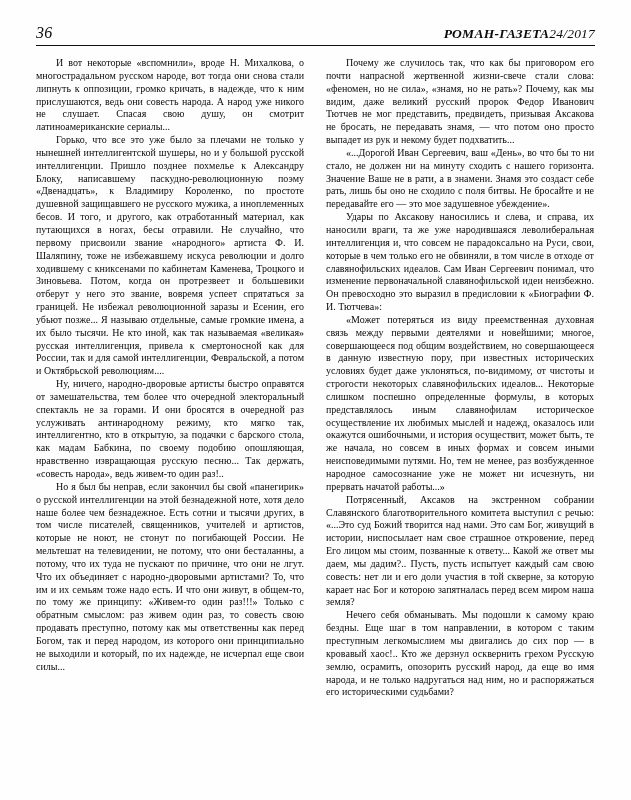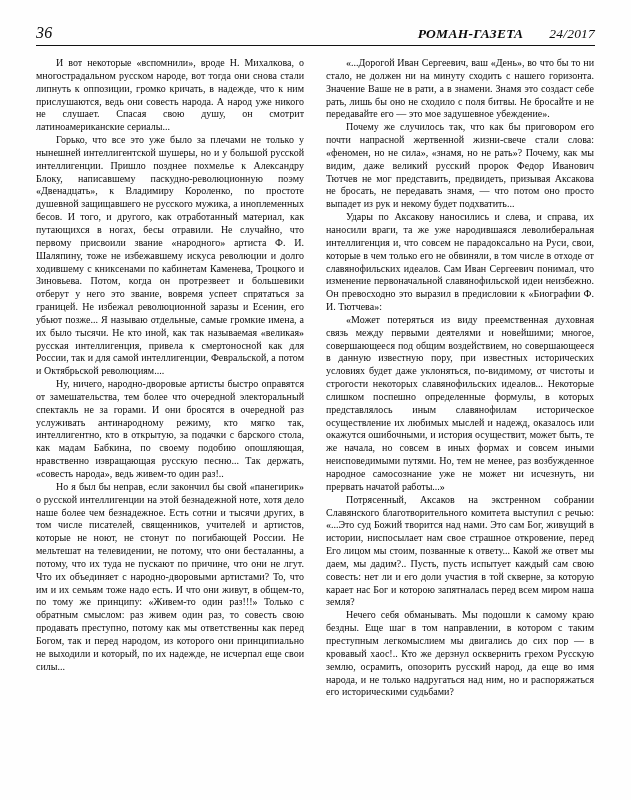--- a/index.html
+++ b/index.html
@@ -32,21 +32,20 @@
     letter-spacing: 0.2px;
     padding-bottom: 3px;
   }
   .rh-left {
     font-style: italic;
     font-size: 16px;
   }
   .rh-right {
     display: flex;
     align-items: baseline;
-    gap: 26px;
     justify-content: space-between;
   }
   .rh-journal {
     font-weight: bold;
     font-style: italic;
     font-size: 13.5px;
     letter-spacing: 0.3px;
   }
   .rh-issue {
     font-size: 13.5px;
@@ -95,22 +94,22 @@
 
     <div class="col">
       <p class="para">И вот некоторые «вспомнили», вроде Н. Михалкова, о многострадальном русском народе, вот тогда они снова стали липнуть к оппозиции, громко кричать, в надежде, что к ним прислушаются, ведь они совесть народа. А народ уже никого не слушает. Спасая свою душу, он смотрит латиноамериканские сериалы...</p>
       <p class="para">Горько, что все это уже было за плечами не только у нынешней интеллигентской шушеры, но и у большой русской интеллигенции. Пришло позднее похмелье к Александру Блоку, написавшему паскудно-революционную поэму «Двенадцать», к Владимиру Короленко, по простоте душевной защищавшего не русского мужика, а иноплеменных бесов. И того, и другого, как отработанный материал, как путающихся в ногах, бесы отравили. Не случайно, что первому присвоили звание «народного» артиста Ф. И. Шаляпину, тоже не избежавшему искуса революции и долго ходившему с книксенами по кабинетам Каменева, Троцкого и Зиновьева. Потом, когда он протрезвеет и большевики отберут у него это звание, вовремя успеет спрятаться за границей. Не избежал революционной заразы и Есенин, его убьют позже... Я называю отдельные, самые громкие имена, а их было тысячи. Не кто иной, как так называемая «великая» русская интеллигенция, привела к смертоносной как для России, так и для самой интеллигенции, Февральской, а потом и Октябрьской революциям....</p>
       <p class="para">Ну, ничего, народно-дворовые артисты быстро оправятся от замешательства, тем более что очередной электоральный спектакль не за горами. И они бросятся в очередной раз услуживать антинародному режиму, кто мягко так, интеллигентно, кто в открытую, за подачки с барского стола, как мадам Бабкина, по своему подобию опошляющая, нравственно извращающая русскую песню... Так держать, «совесть народа», ведь живем-то один раз!..</p>
       <p class="para">Но я был бы неправ, если закончил бы свой «панегирик» о русской интеллигенции на этой безнадежной ноте, хотя дело наше более чем безнадежное. Есть сотни и тысячи других, в том числе писателей, священников, учителей и артистов, которые не ноют, не стонут по погибающей России. Не мельтешат на телевидении, не потому, что они бесталанны, а потому, что их туда не пускают по причине, что они не лгут. Что их объединяет с народно-дворовыми артистами? То, что им и их семьям тоже надо есть. И что они живут, в общем-то, по тому же принципу: «Живем-то один раз!!!» Только с обратным смыслом: раз живем один раз, то совесть свою продавать преступно, потому как мы ответственны как перед Богом, так и перед народом, из которого они принципиально не выходили и который, по их надежде, не исчерпал еще свои силы...</p>
 
     </div>
 
     <div class="col">
+      <p class="para">Почему же случилось так, что как бы приговором его почти напрасной жертвенной жизни-свече стали слова: «феномен, но не сила», «знамя, но не рать»? Почему, как мы видим, даже великий русский пророк Федор Иванович Тютчев не мог представить, предвидеть, призывая Аксакова не бросать, не передавать знамя, — что потом оно просто выпадет из рук и некому будет подхватить...</p>
       <p class="para">«...Дорогой Иван Сергеевич, ваш «День», во что бы то ни стало, не должен ни на минуту сходить с нашего горизонта. Значение Ваше не в рати, а в знамени. Знамя это создаст себе рать, лишь бы оно не сходило с поля битвы. Не бросайте и не передавайте его — это мое задушевное убеждение».</p>
-      <p class="para">Почему же случилось так, что как бы приговором его почти напрасной жертвенной жизни-свече стали слова: «феномен, но не сила», «знамя, но не рать»? Почему, как мы видим, даже великий русский пророк Федор Иванович Тютчев не мог представить, предвидеть, призывая Аксакова не бросать, не передавать знамя, — что потом оно просто выпадет из рук и некому будет подхватить...</p>
       <p class="para">Удары по Аксакову наносились и слева, и справа, их наносили враги, та же уже народившаяся леволиберальная интеллигенция и, что совсем не парадоксально на Руси, свои, которые в чем только его не обвиняли, в том числе в отходе от славянофильских идеалов. Сам Иван Сергеевич понимал, что изменение первоначальной славянофильской идеи неизбежно. Он превосходно это выразил в предисловии к «Биографии Ф. И. Тютчева»:</p>
       <p class="para">«Может потеряться из виду преемственная духовная связь между первыми деятелями и новейшими; многое, совершающееся под общим воздействием, но совершающееся в данную известную пору, при известных исторических условиях будет даже уклоняться, по-видимому, от чистоты и строгости некоторых славянофильских идеалов... Некоторые слишком поспешно определенные формулы, в которых представлялось иным славянофилам историческое осуществление их любимых мыслей и надежд, оказалось или окажутся ошибочными, и история осуществит, может быть, те же начала, но совсем в иных формах и совсем иными неисповедимыми путями. Но, тем не менее, раз возбужденное народное самосознание уже не может ни исчезнуть, ни прервать начатой работы...»</p>
       <p class="para">Потрясенный, Аксаков на экстренном собрании Славянского благотворительного комитета выступил с речью: «...Это суд Божий творится над нами. Это сам Бог, живущий в истории, ниспосылает нам свое страшное откровение, перед Его лицом мы стоим, позванные к ответу... Какой же ответ мы даем, мы дадим?.. Пусть, пусть испытует каждый сам свою совесть: нет ли и его доли участия в той скверне, за которую карает нас Бог и которою запятналась перед всем миром наша земля?</p>
       <p class="para">Нечего себя обманывать. Мы подошли к самому краю бездны. Еще шаг в том направлении, в котором с таким преступным легкомыслием мы двигались до сих пор — в кровавый хаос!.. Кто же дерзнул осквернить грехом Русскую землю, осрамить, опозорить русский народ, да еще во имя народа, и не только надругаться над ним, но и распоряжаться его историческими судьбами?</p>
     </div>
 
   </div>
 </div>
 
 </body></html>

